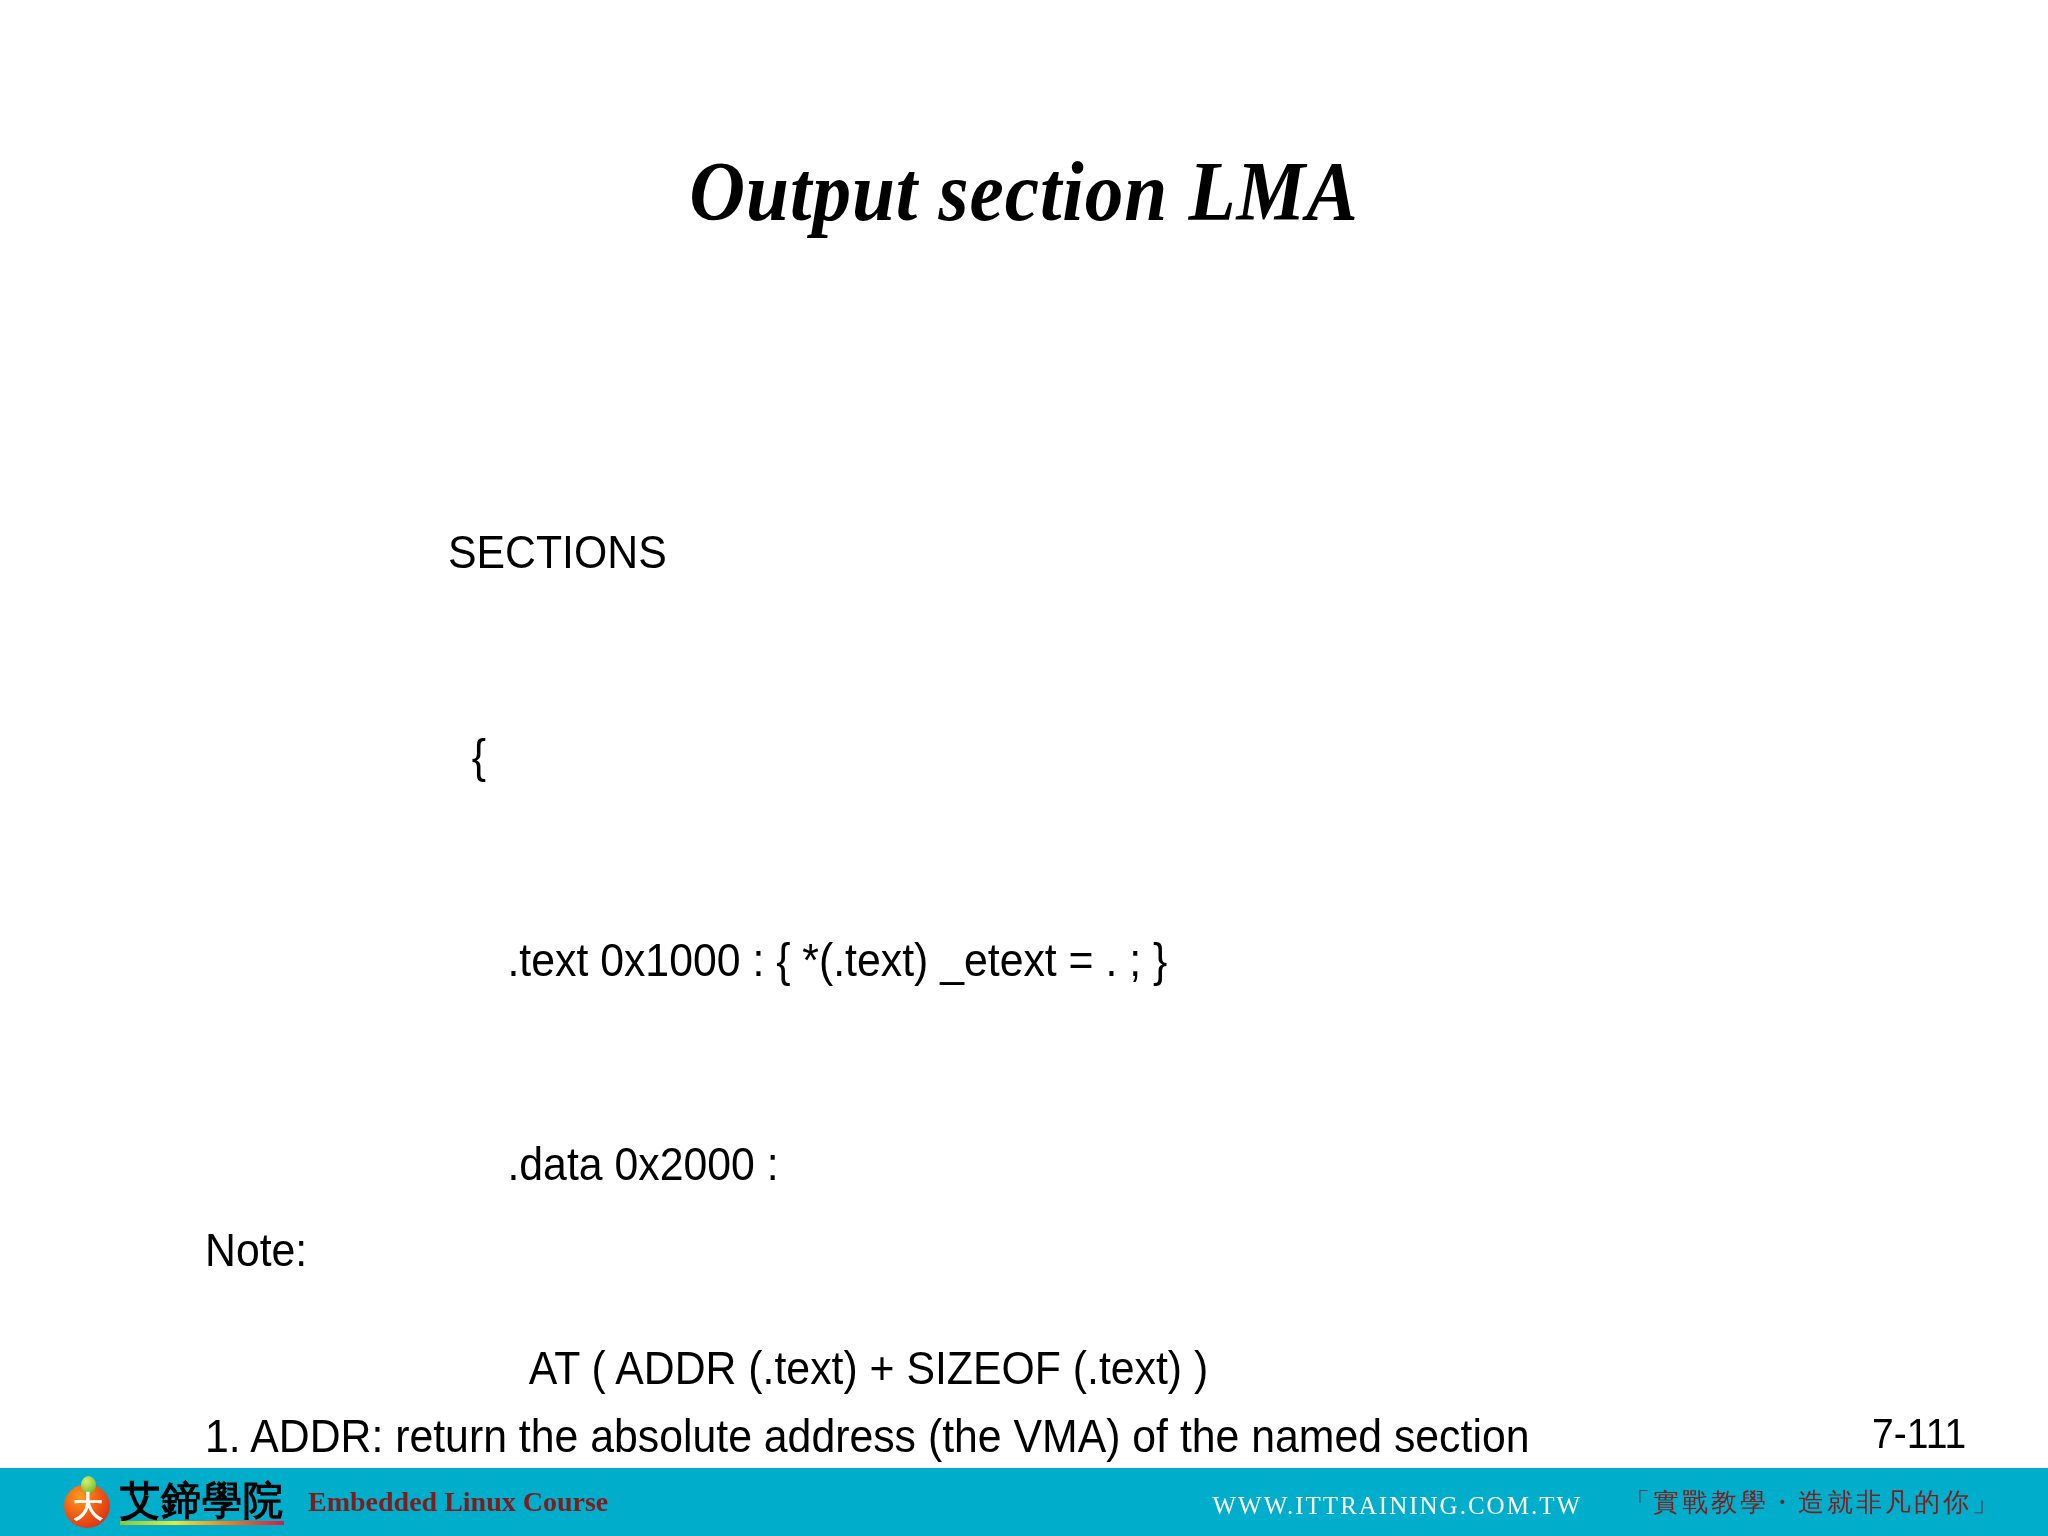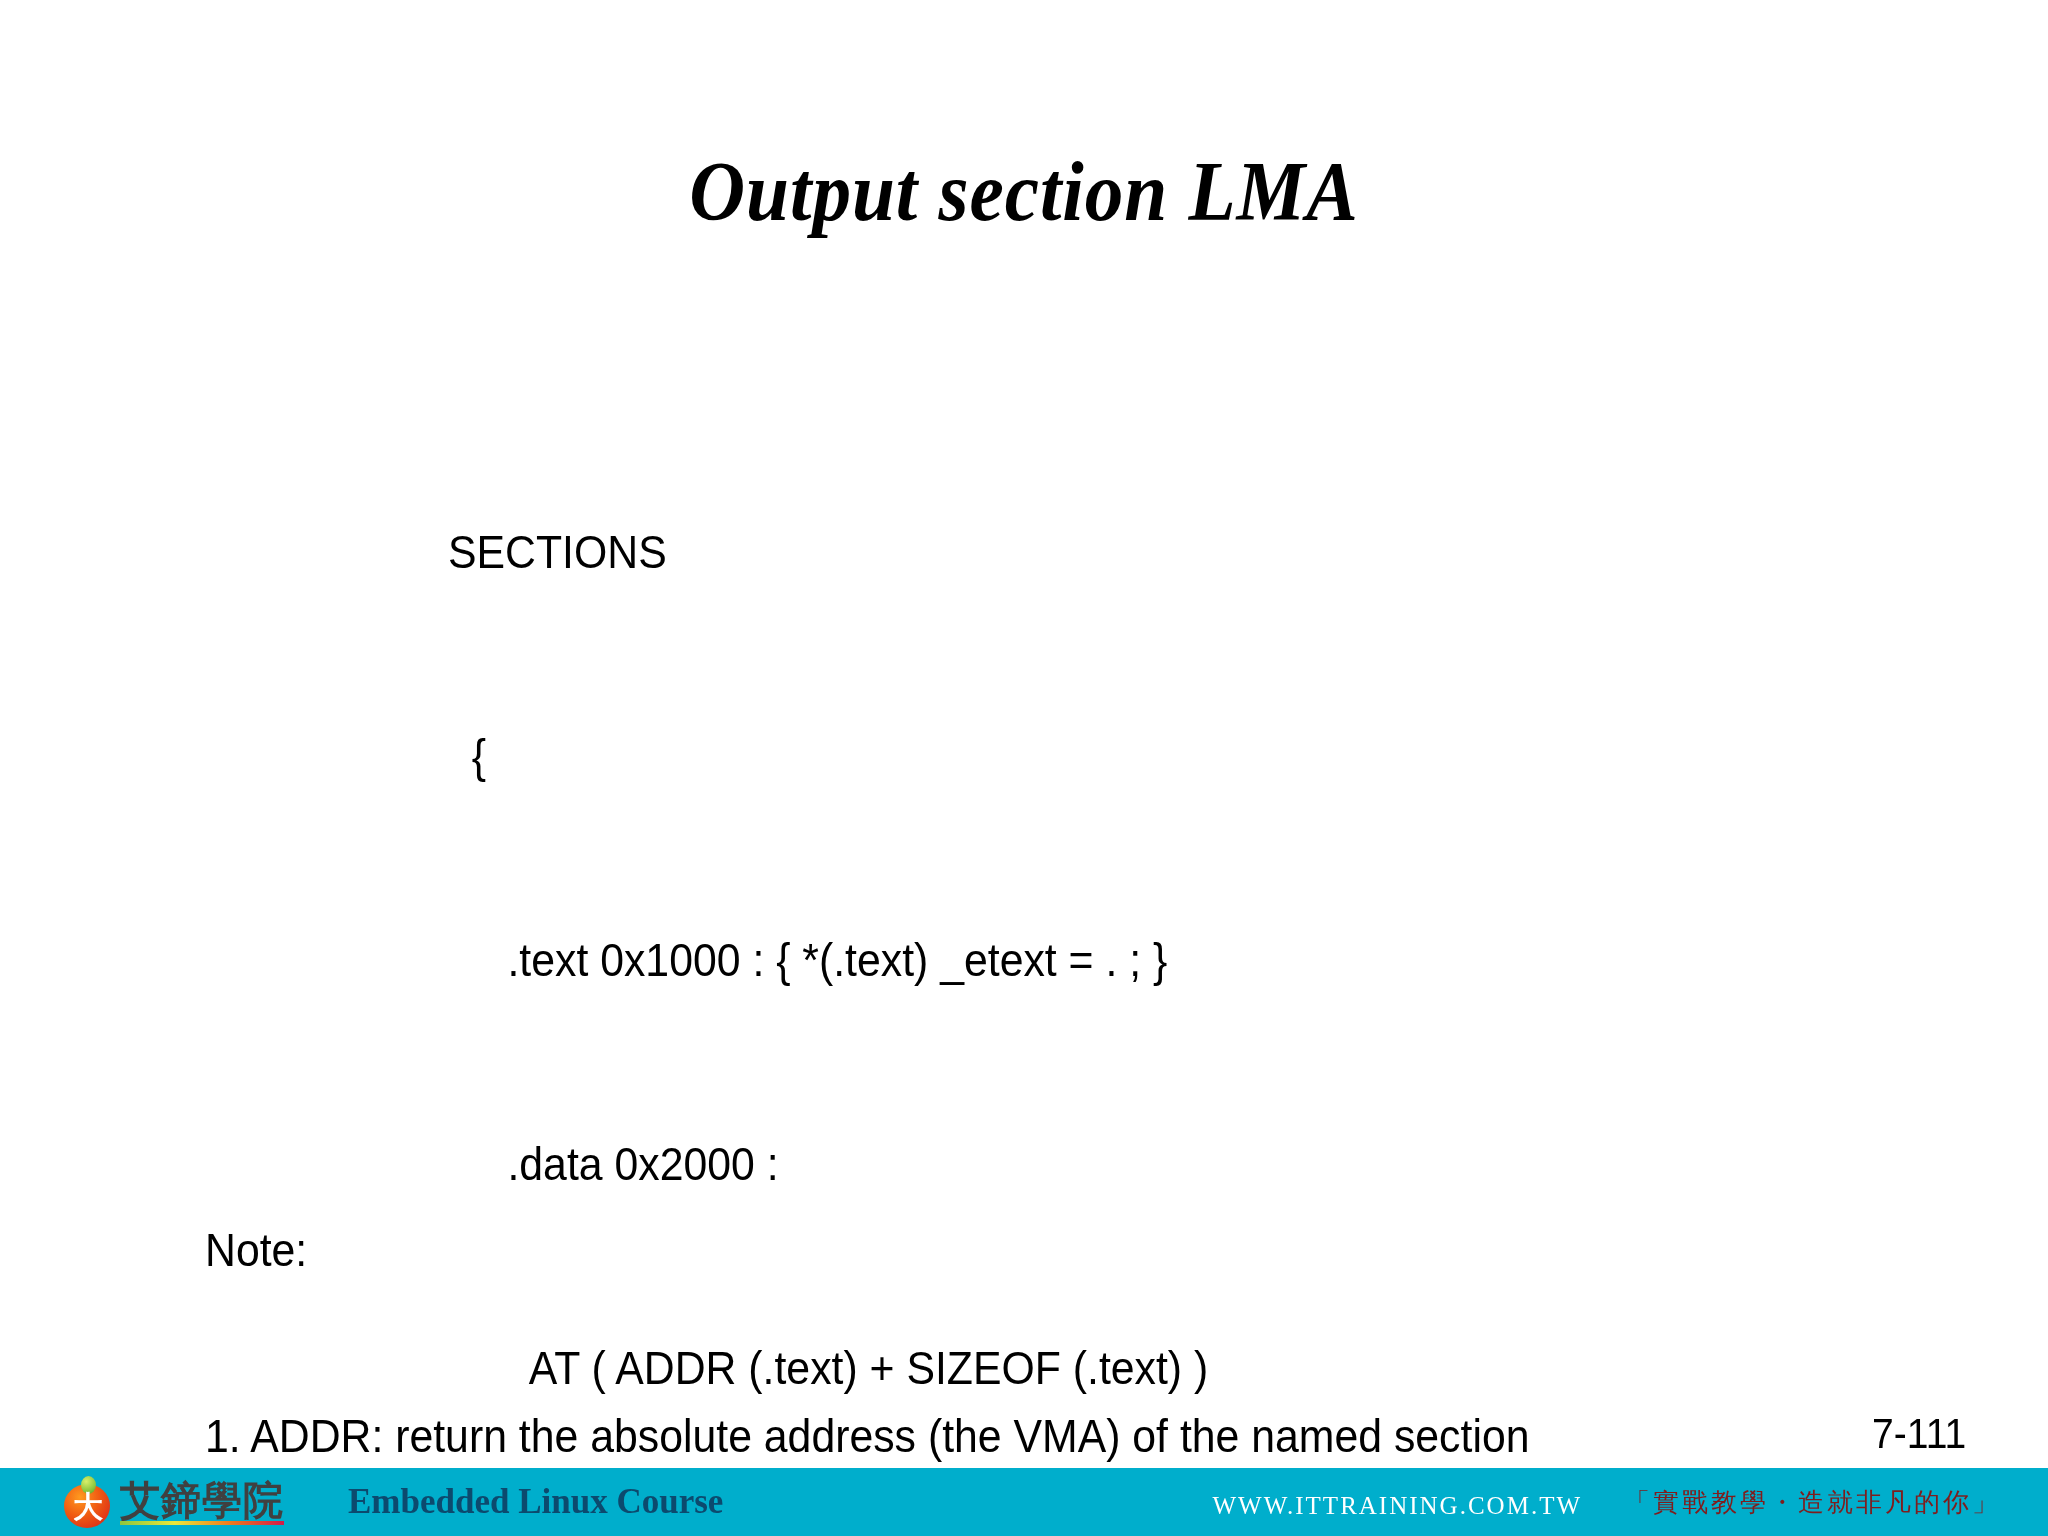--- a/index.html
+++ b/index.html
@@ -134,44 +134,44 @@
     width: 52px;
     height: 42px;
     line-height: 42px;
     text-align: center;
     color: #ffffff;
     font-size: 30px;
     font-weight: bold;
     font-family: "DejaVu Sans", sans-serif;
   }
   .logo-words {
-    color: #404040;
+    color: #000000;
     font-size: 40px;
     font-weight: bold;
     letter-spacing: 1px;
     font-family: "DejaVu Sans", sans-serif;
     line-height: 1;
     position: relative;
     padding-bottom: 5px;
   }
   .logo-words::after {
     content: "";
     position: absolute;
     left: 0;
     right: 0;
     bottom: 0;
     height: 4px;
     background: linear-gradient(to right, #8cc63e, #e8e83a, #f07c1e, #d21b4a);
   }
   .footer-course {
-    color: #0c4a6e;
+    color: #7f1d1d;
     font-family: "Liberation Serif", "DejaVu Serif", serif;
     font-weight: bold;
-    font-size: 35px;
-    margin-left: 64px;
+    font-size: 28px;
+    margin-left: 24px;
     white-space: nowrap;
   }
   .footer-right {
     margin-left: auto;
     display: flex;
     align-items: flex-end;
     padding-right: 47px;
   }
   .footer-url {
     color: #ffffff;

